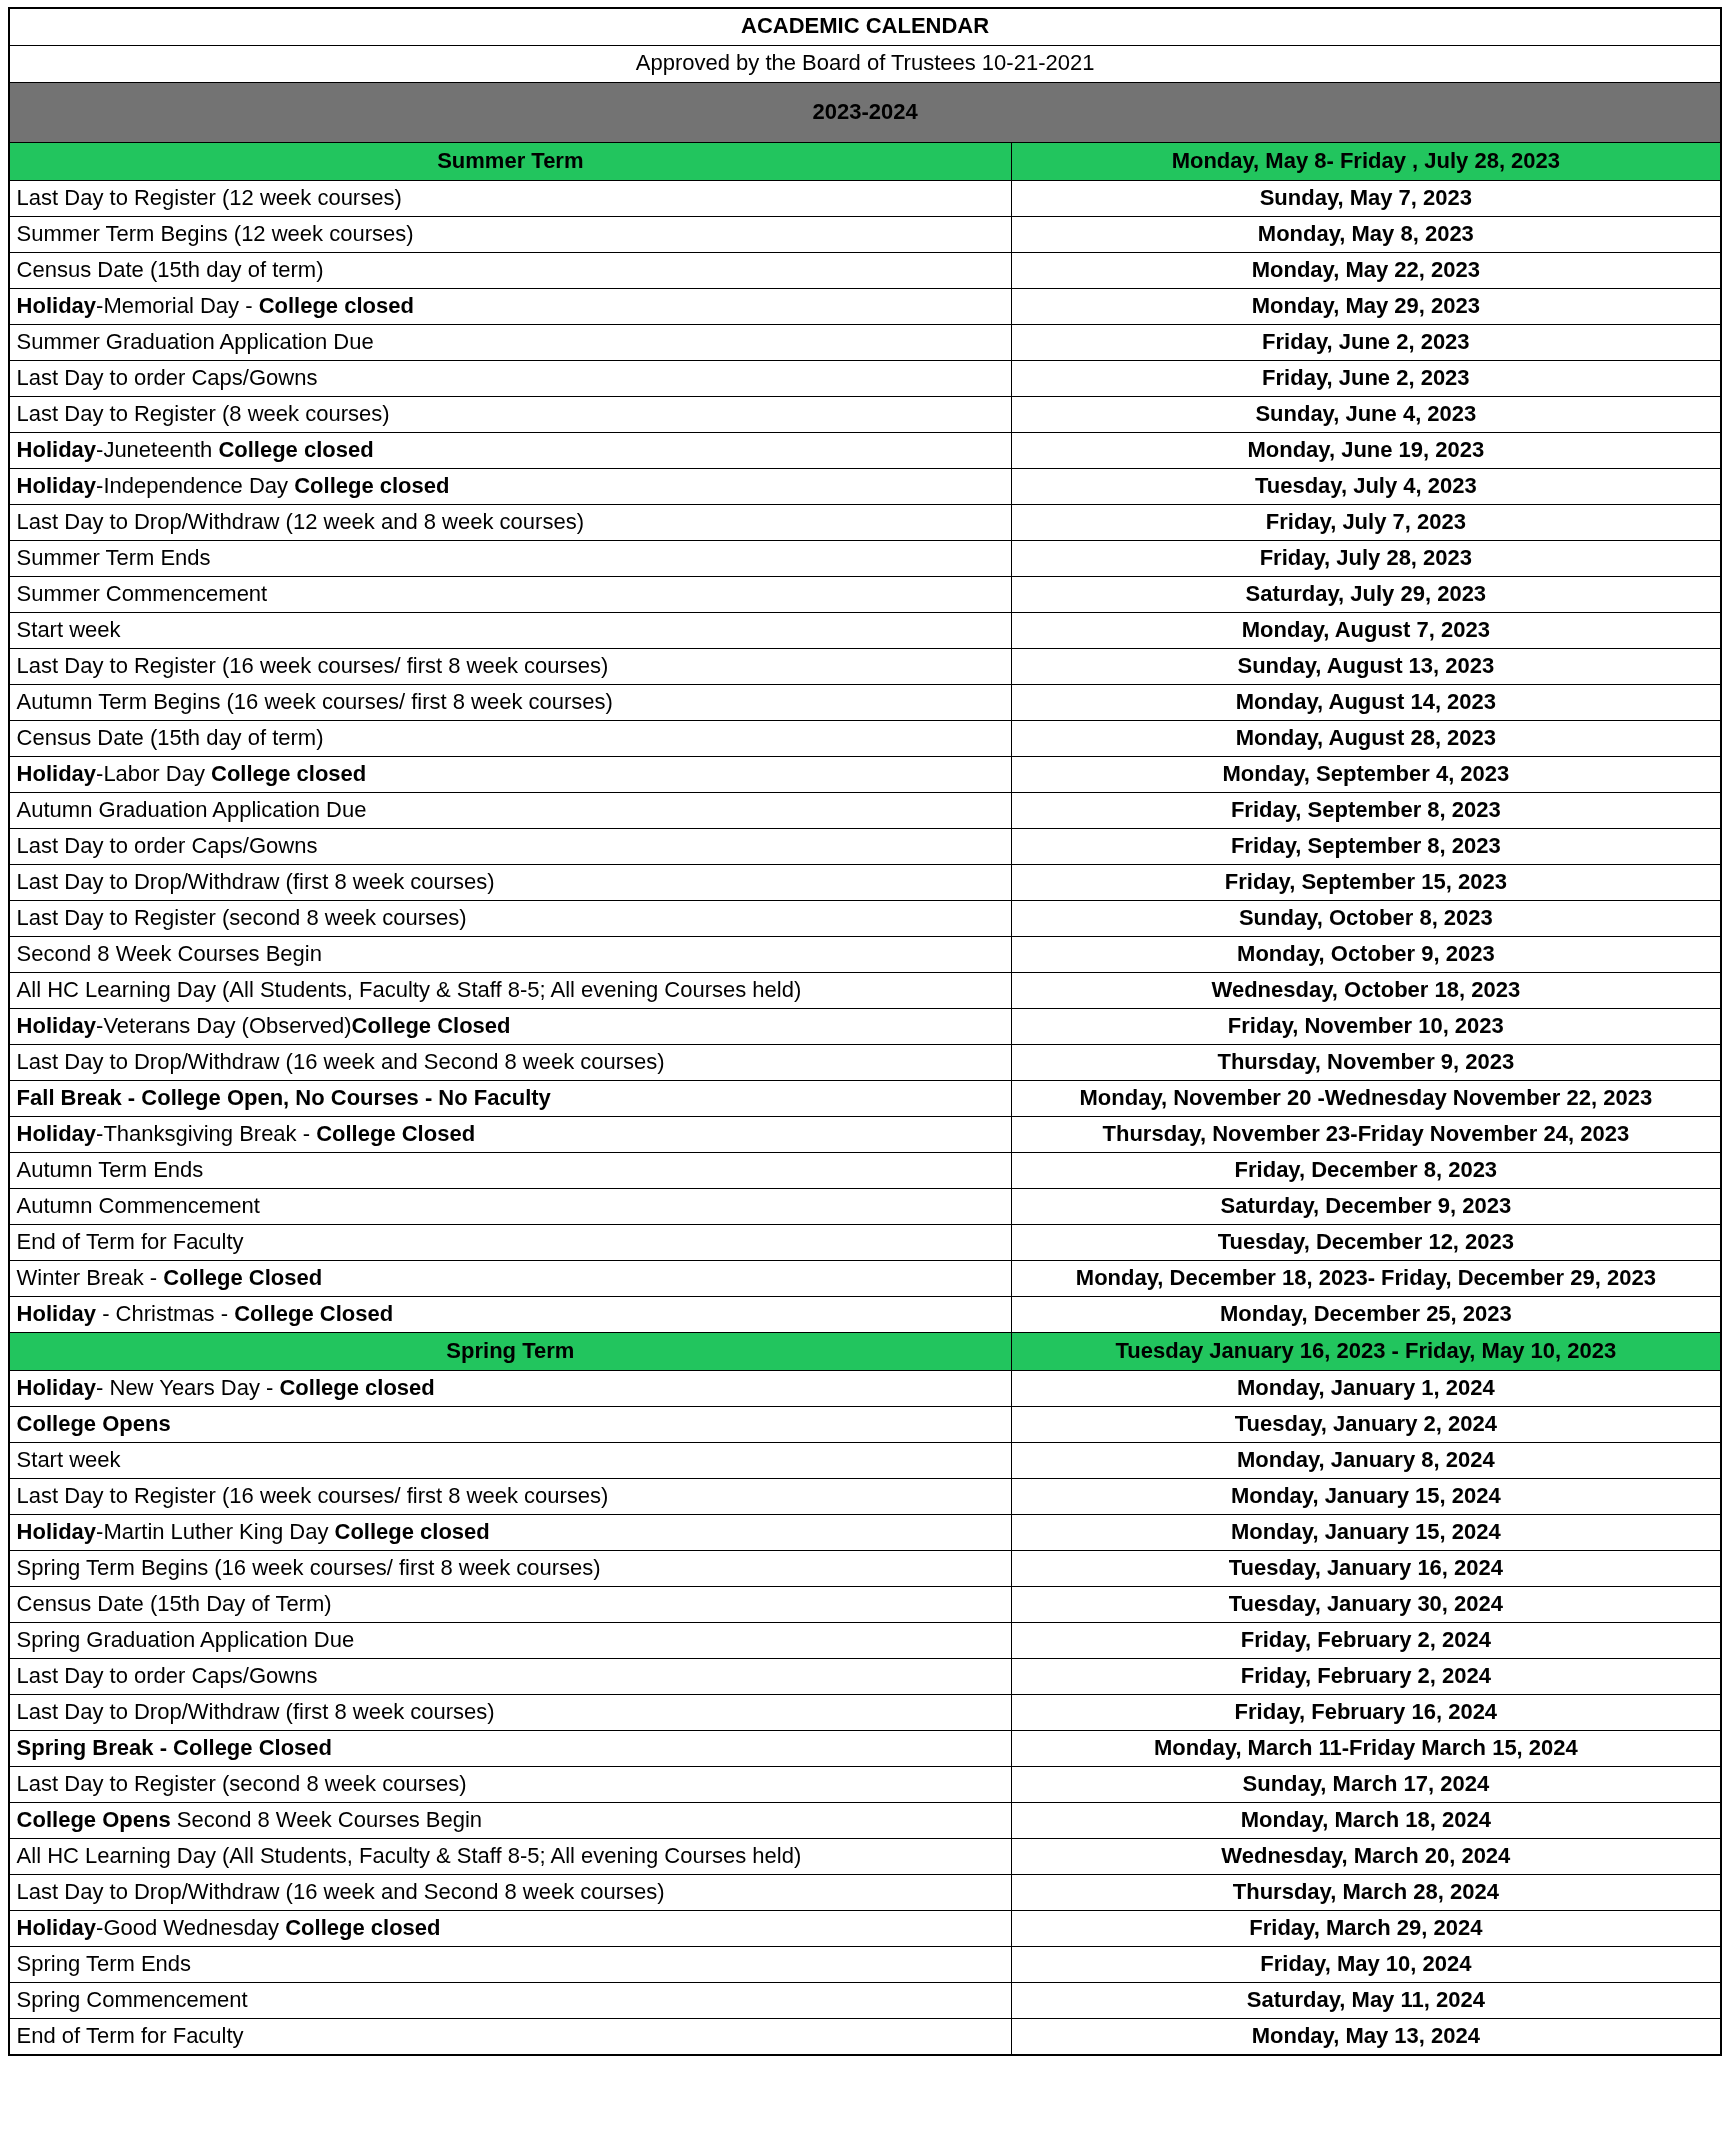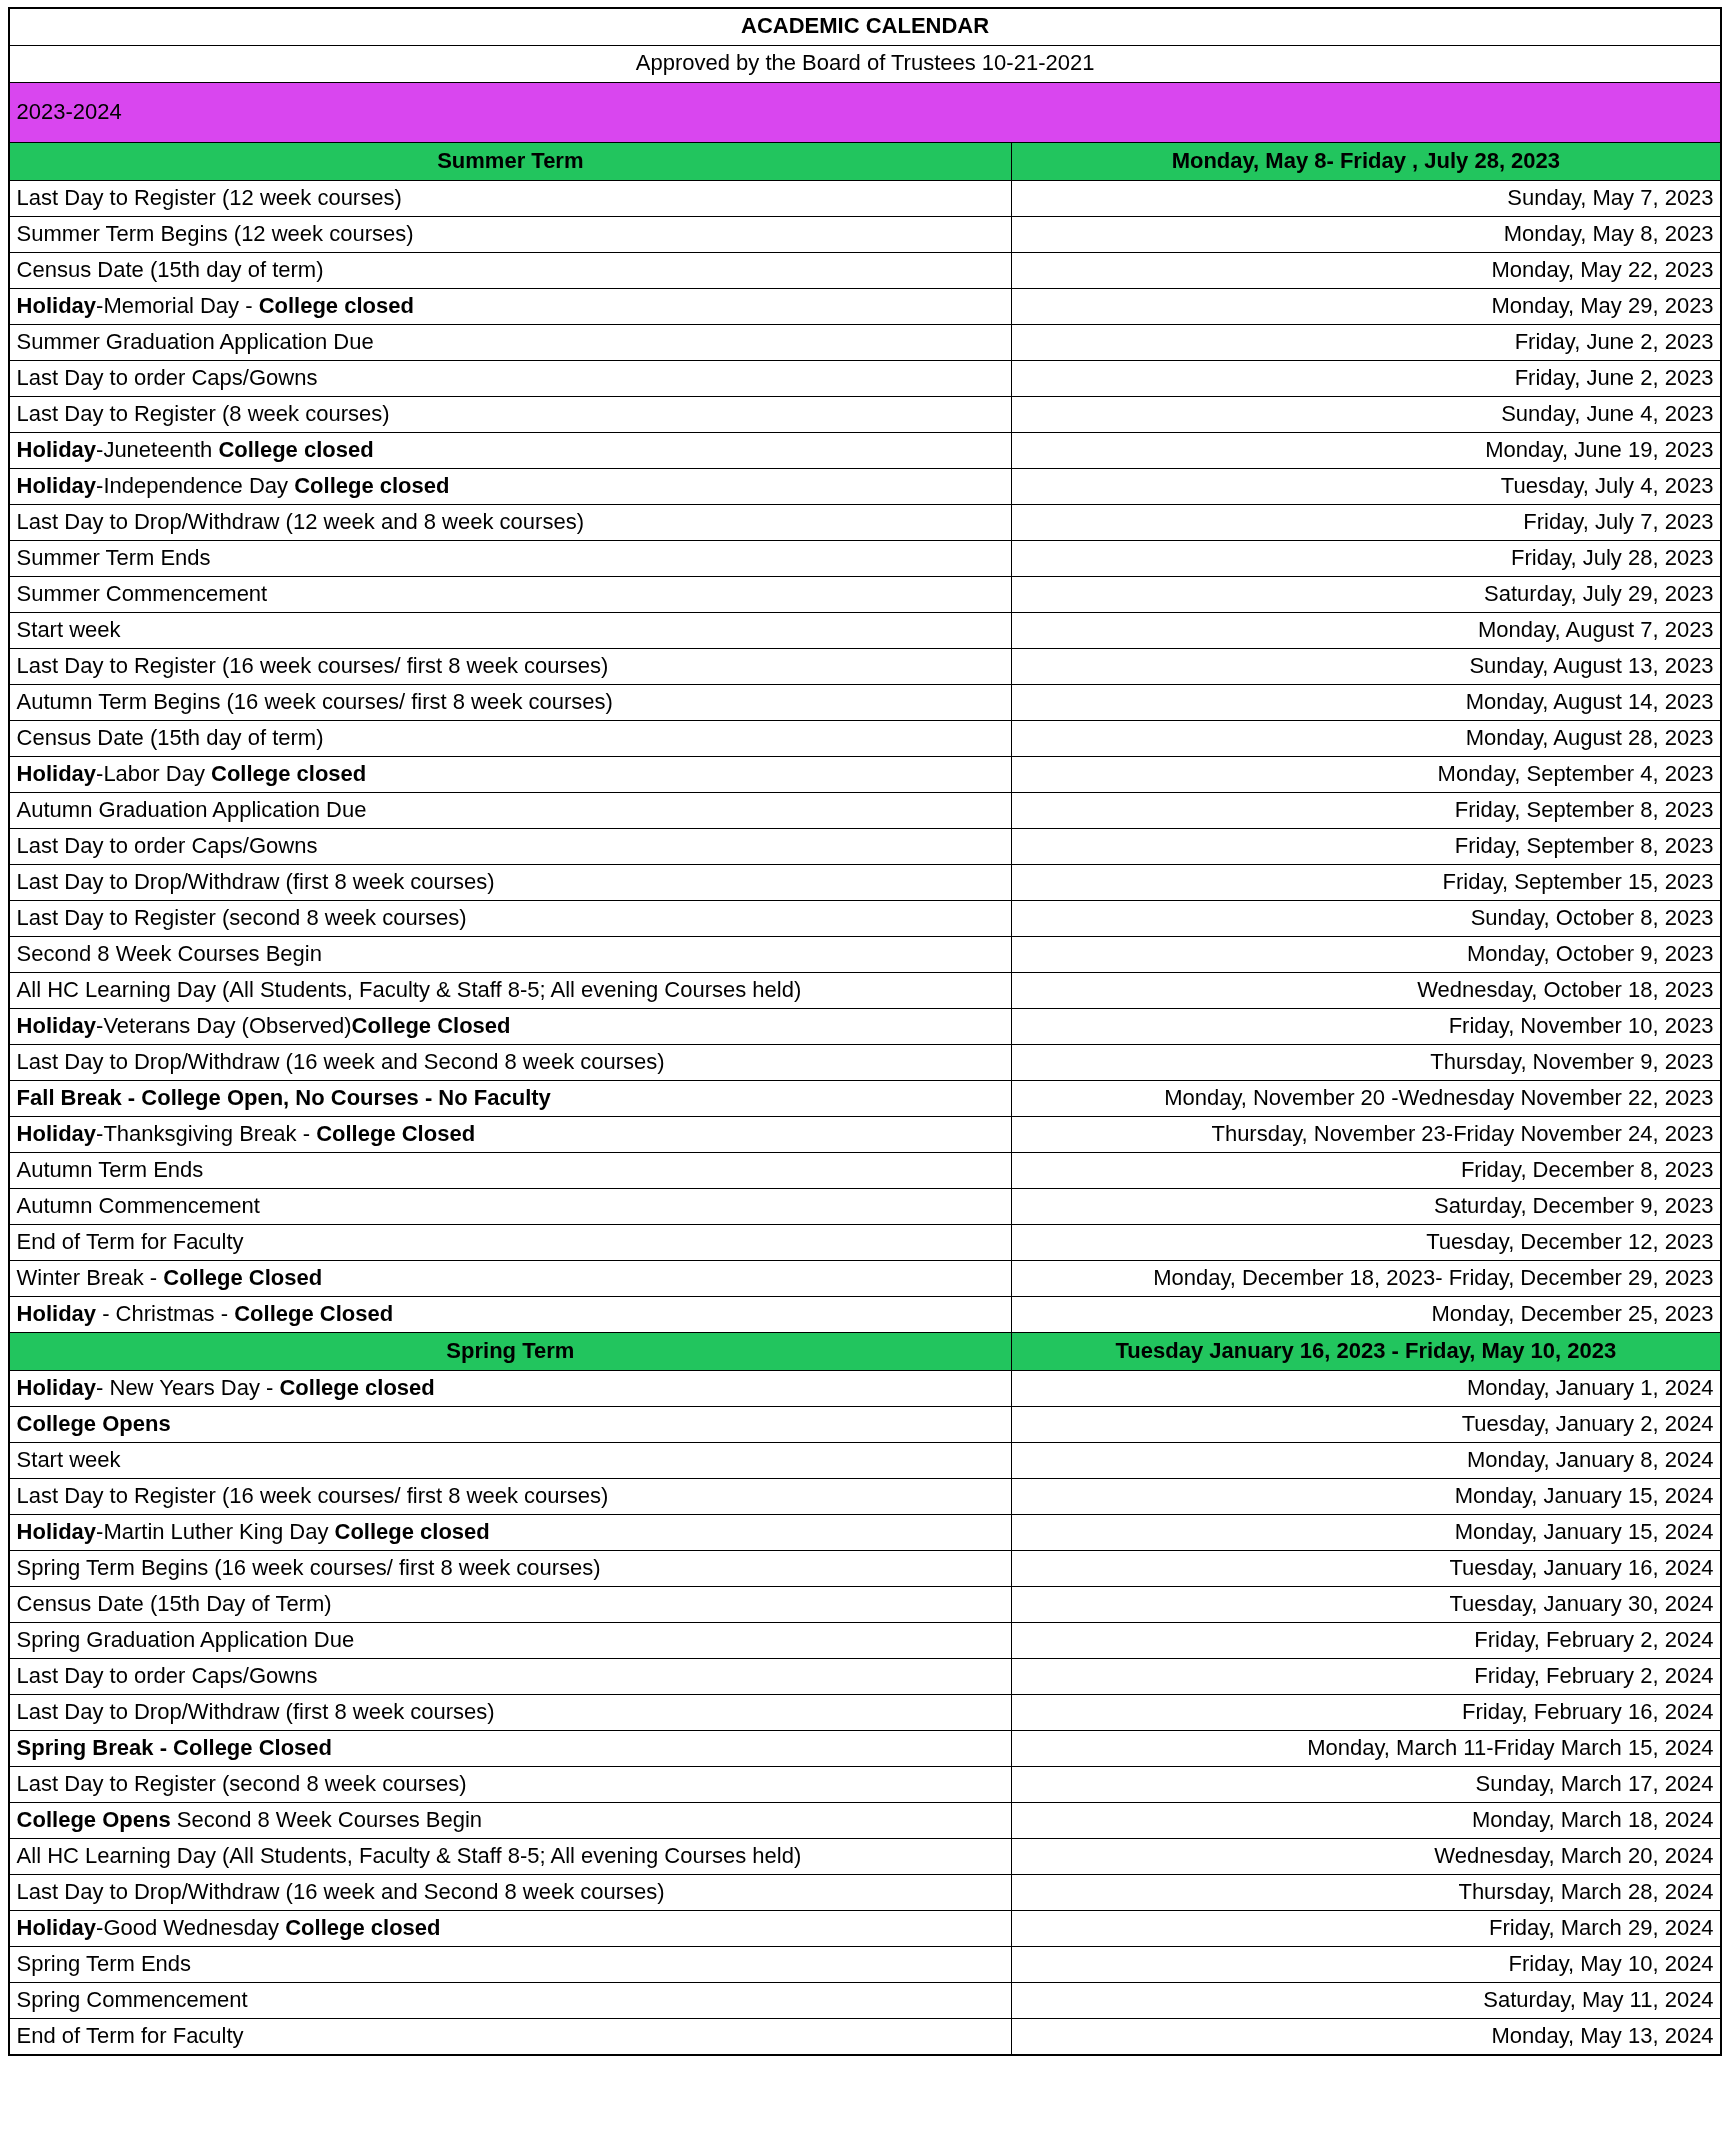--- a/index.html
+++ b/index.html
@@ -52,43 +52,44 @@
   }
   tr.subtitle-row td {
     text-align: center;
     font-weight: normal;
     font-size: 22px;
     height: 36px;
   }
 
   
   tr.year-row td {
-    background: #d946ef;
-    font-weight: normal;
+    background: #737373;
+    text-align: center;
+    font-weight: bold;
     font-size: 22px;
     height: 59px;
   }
 
   
   tr.term-row td {
     background: #22c55e;
     text-align: center;
     font-weight: bold;
     font-size: 22px;
     height: 37px;
   }
 
   
   td.label-cell {
     text-align: left;
     font-weight: normal;
   }
   td.date-cell {
-    text-align: right;
-    font-weight: normal;
+    text-align: center;
+    font-weight: bold;
   }
 
   .b { font-weight: bold; }
   .n { font-weight: normal; }
 </style>
 </head>
 <body>
 
 <div id="calendar-root">
   <table class="cal">

